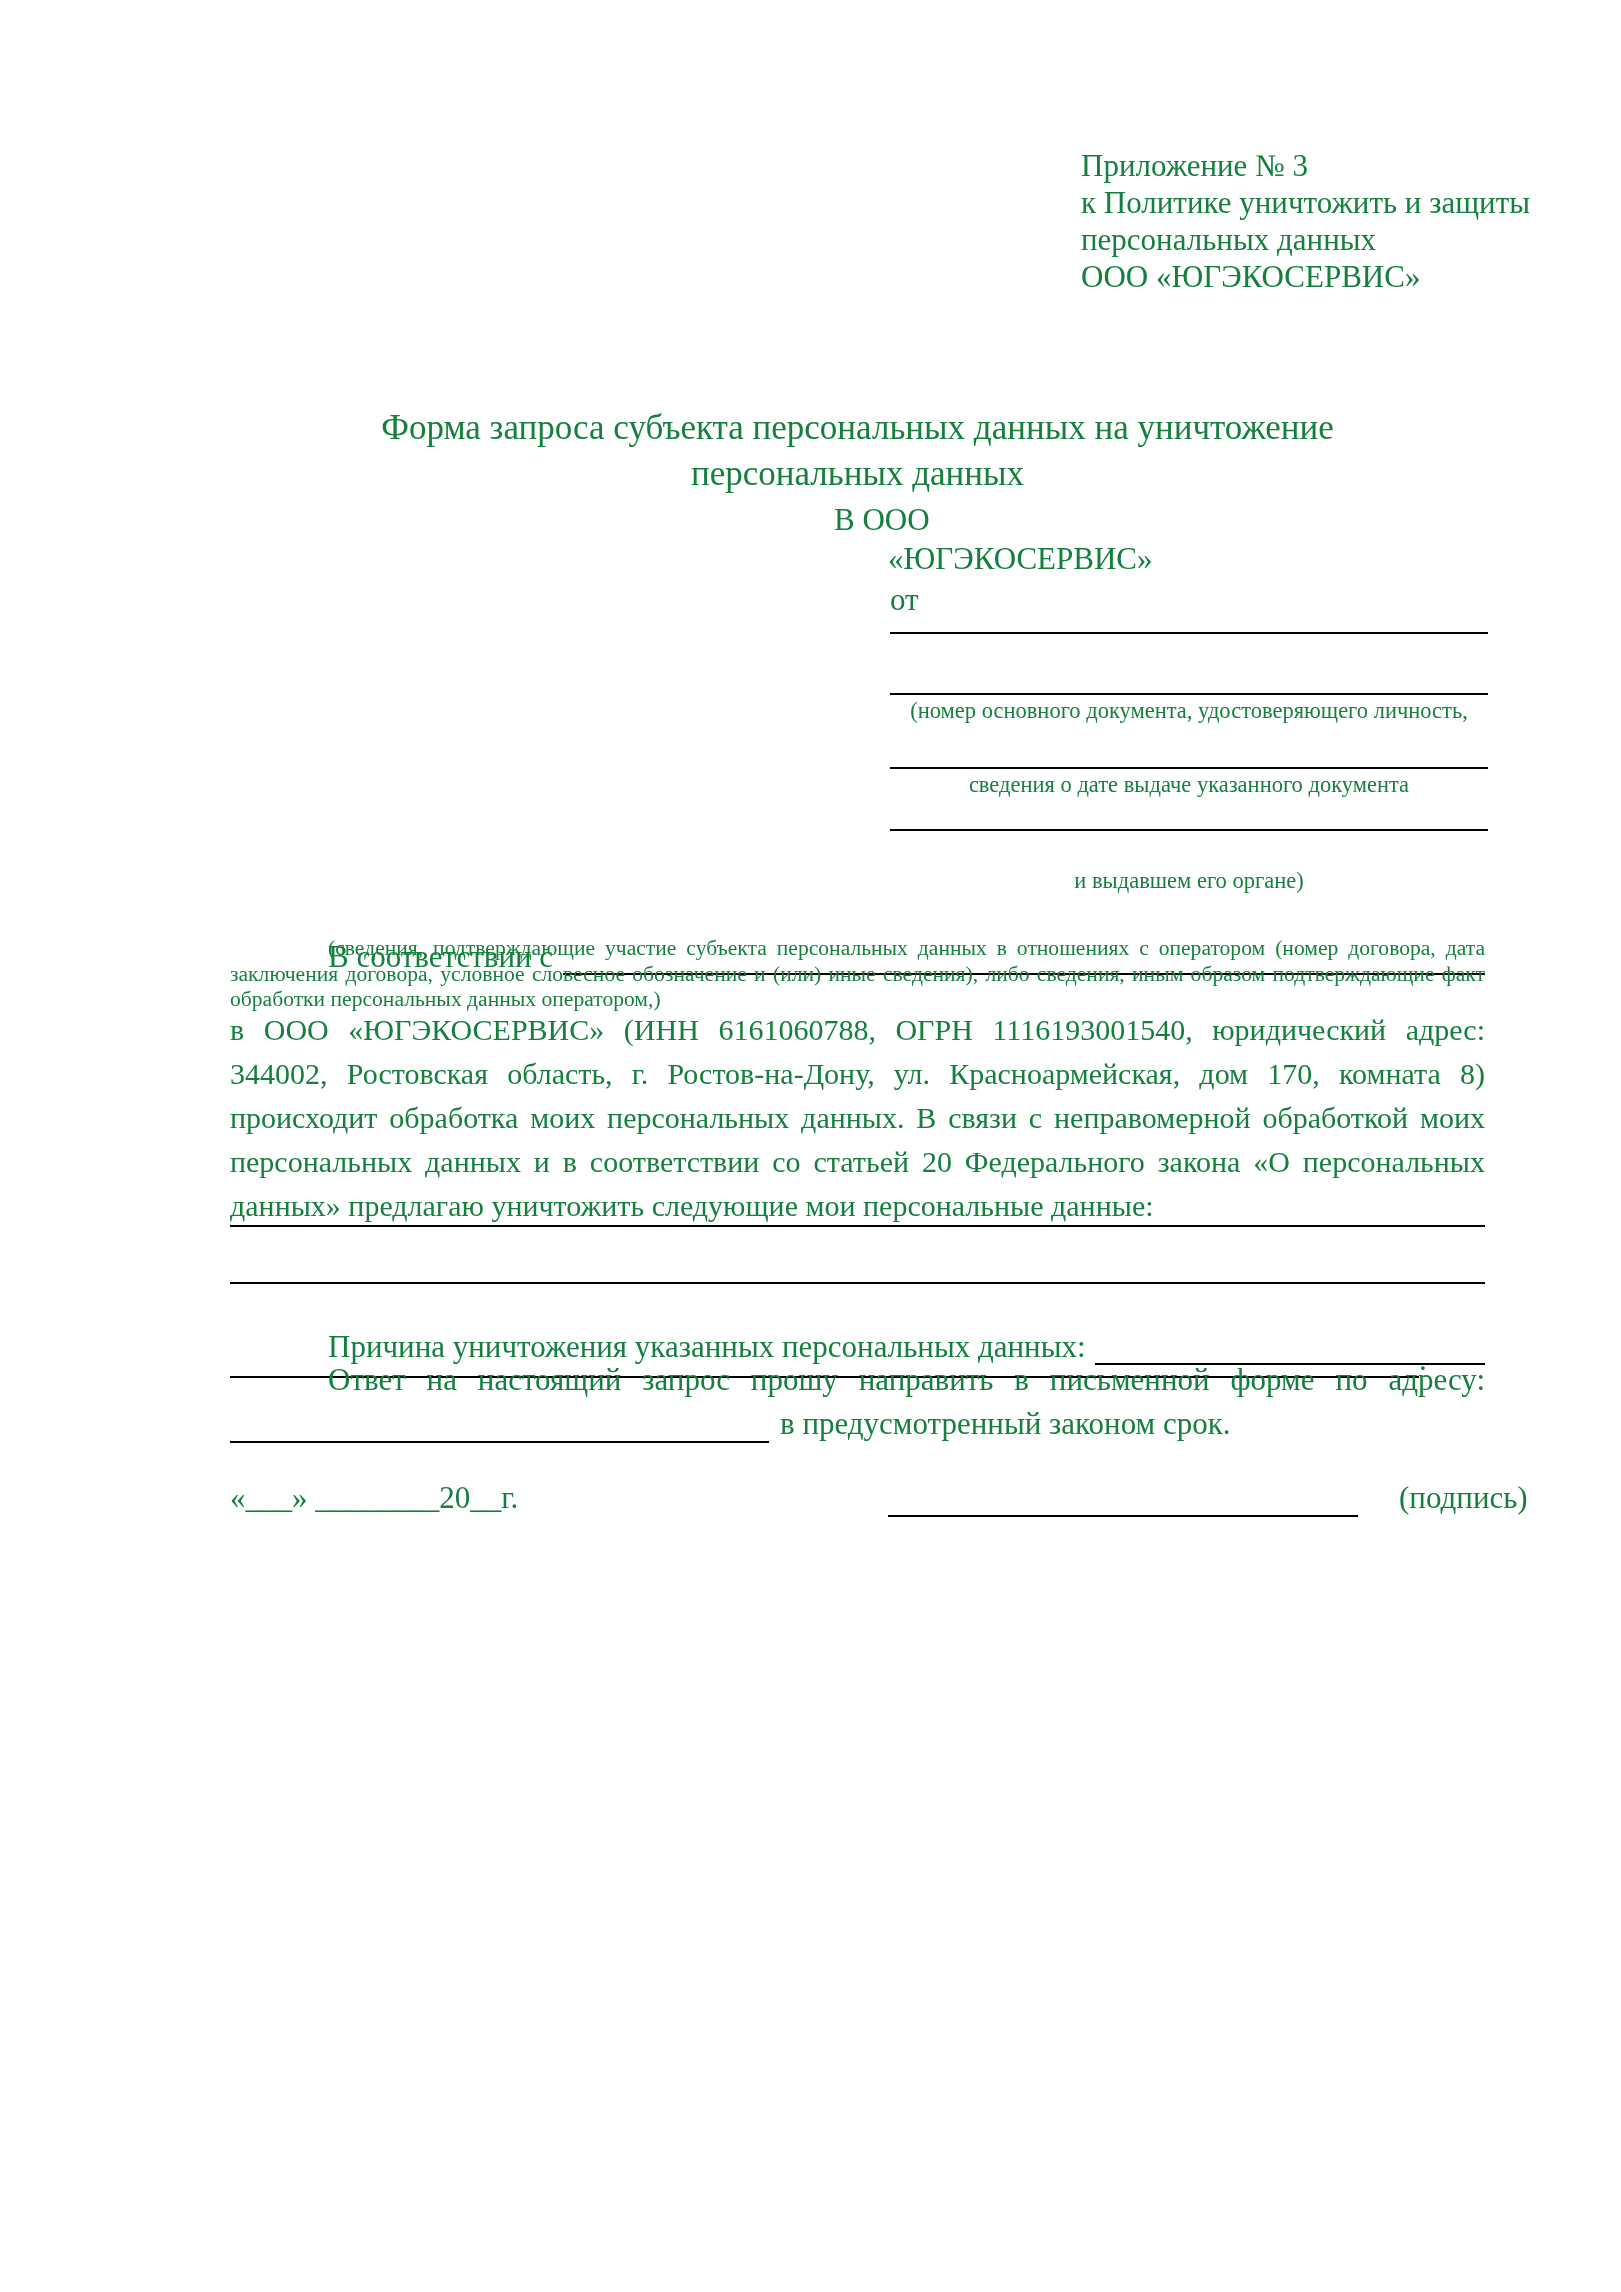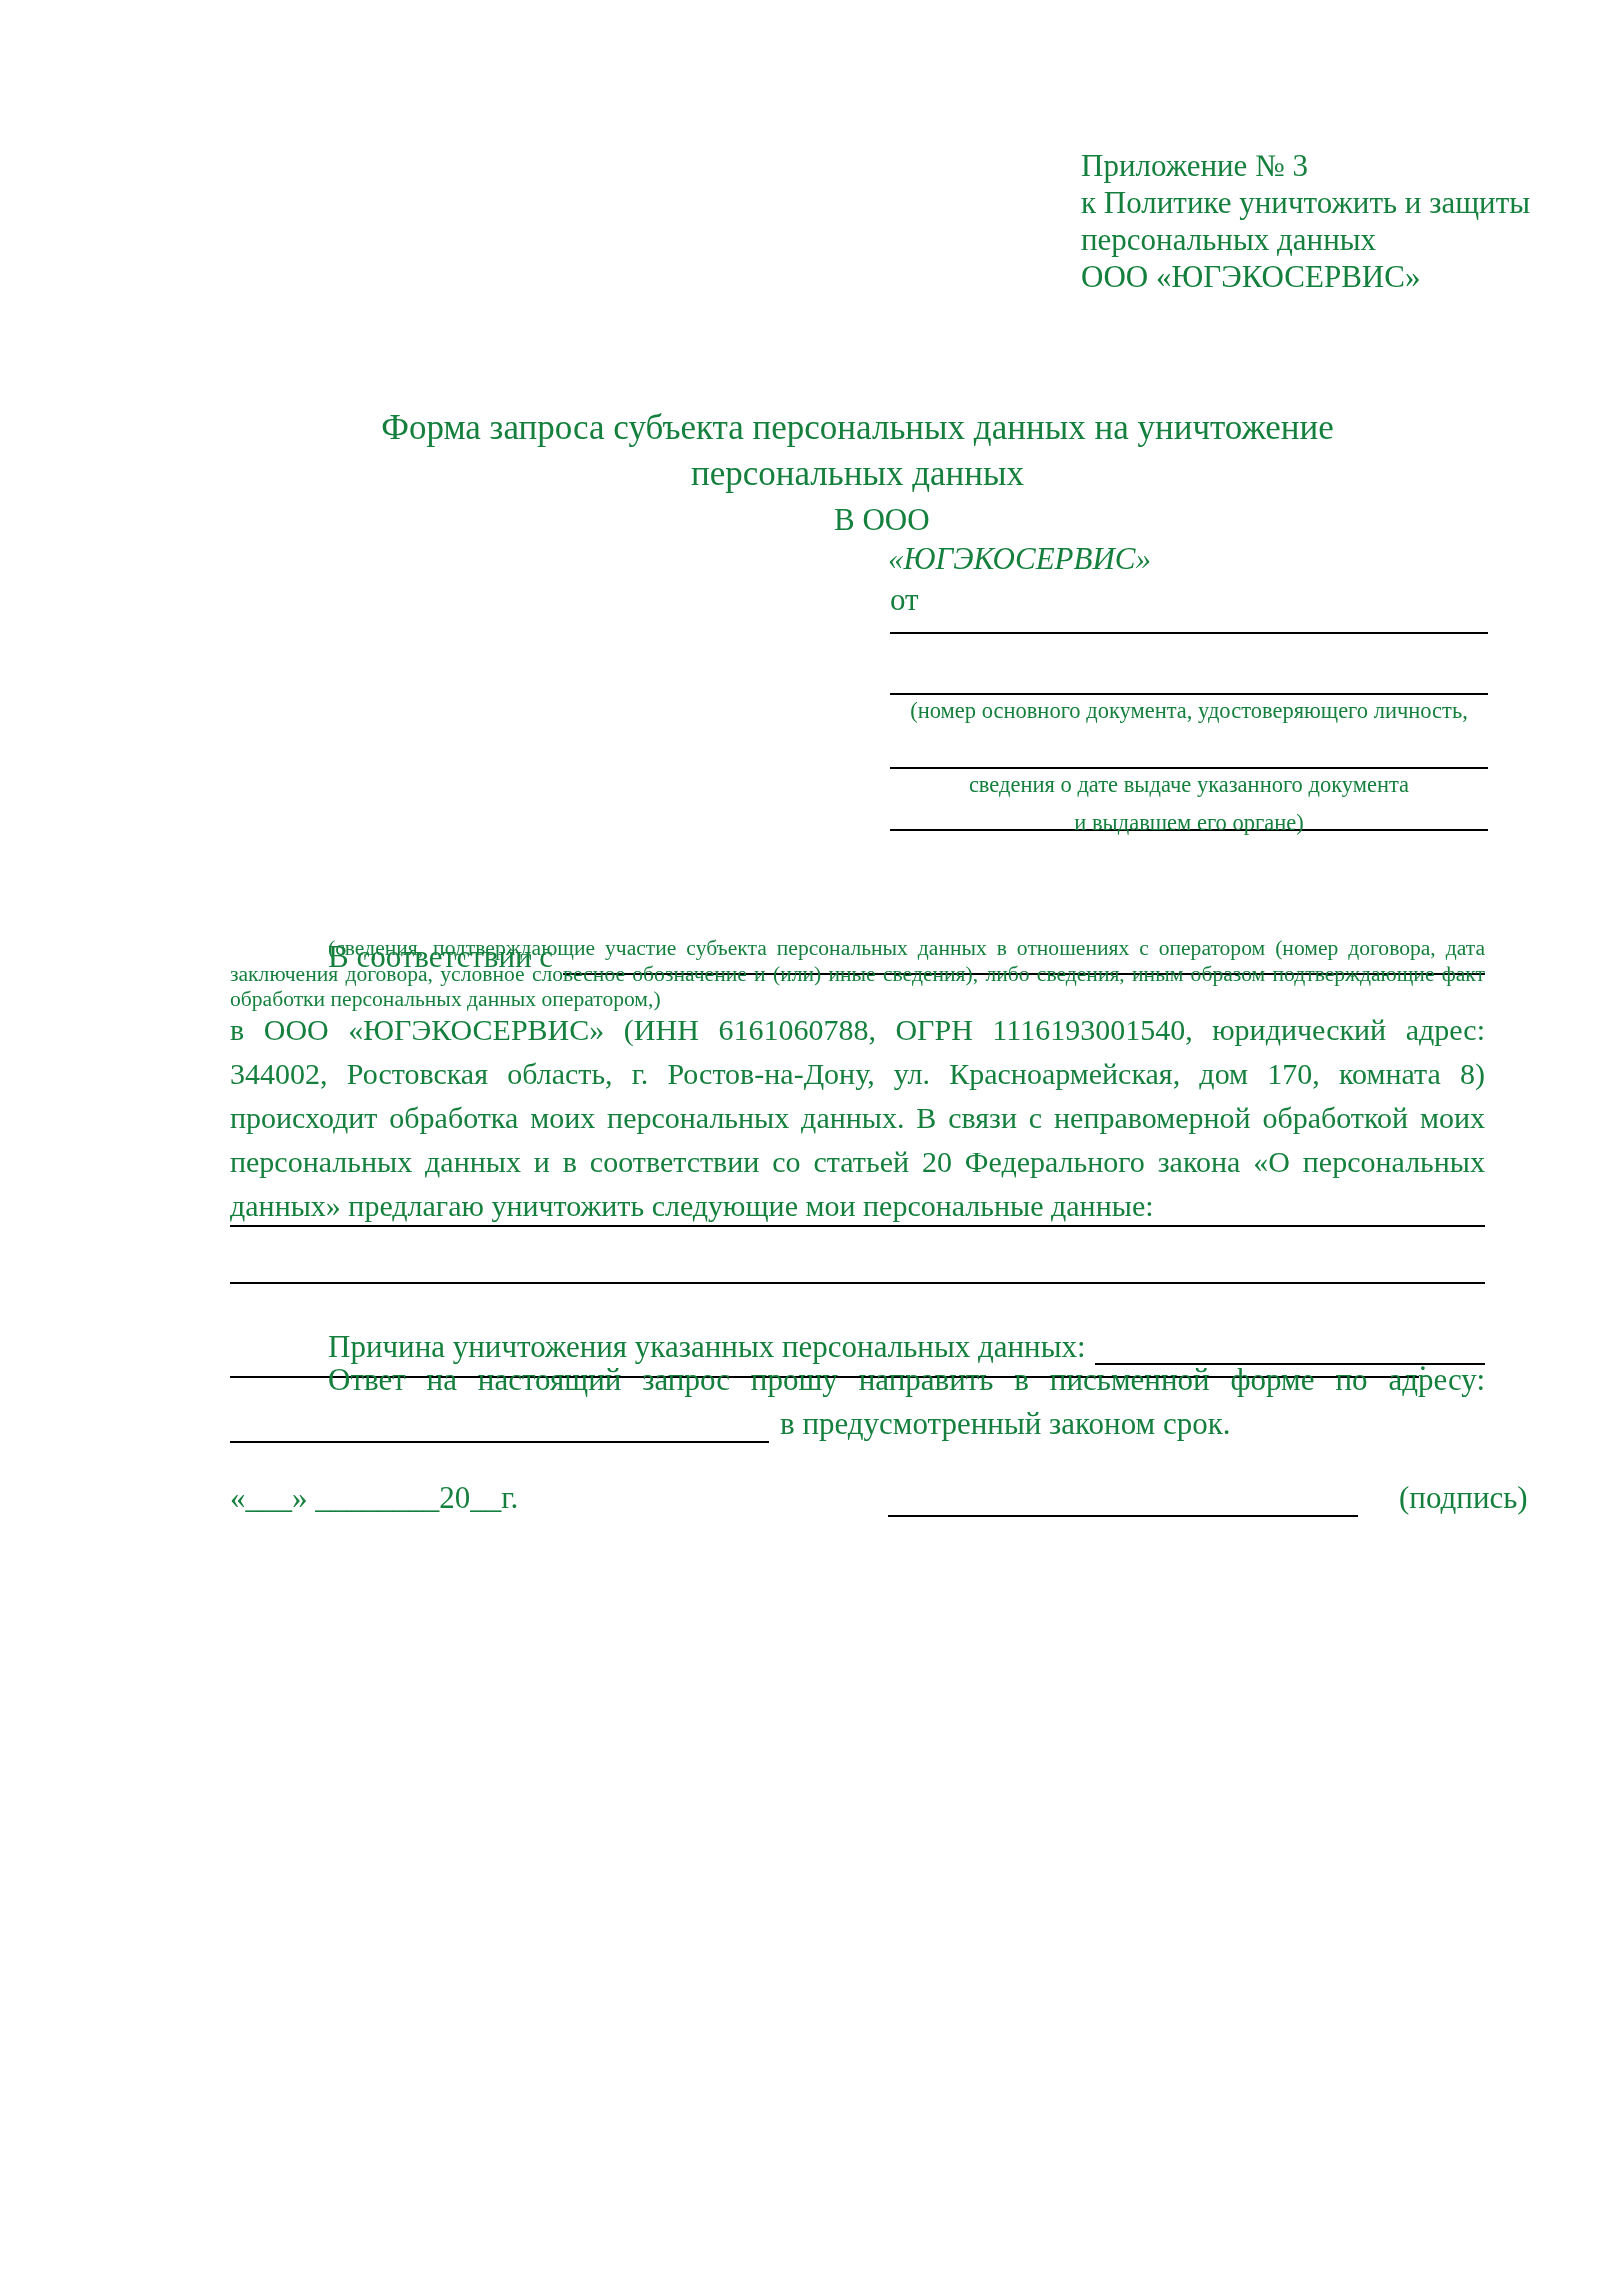--- a/index.html
+++ b/index.html
@@ -26,21 +26,21 @@
     position: absolute;
     left: 230px;
     top: 405px;
     width: 1255px;
     text-align: center;
     font-weight: normal;
     font-size: 35px;
     line-height: 46px;
   }
   .addr-to   { position:absolute; left:834px; top:502px; font-size:31px; }
-  .addr-org  { position:absolute; left:888px; top:541px; font-size:31px;font-style:italic; }
+  .addr-org  { position:absolute; left:888px; top:541px; font-size:31px; }
   .addr-from { position:absolute; left:890px; top:582px; font-size:31px; }
 
   .blank-line {
     position: absolute;
     left: 890px;
     width: 598px;
     height: 0;
     border-top: 2.9px solid #000;
   }
   .blank-caption {
@@ -184,21 +184,21 @@
 
   <div class="blank-line" style="top:632px;"></div>
 
   <div class="blank-line" style="top:693px;"></div>
   <div class="blank-caption" style="top:698px;">(номер основного документа, удостоверяющего личность,</div>
 
   <div class="blank-line" style="top:767px;"></div>
   <div class="blank-caption" style="top:772px;">сведения о дате выдаче указанного документа</div>
 
   <div class="blank-line" style="top:829px;"></div>
-  <div class="blank-caption" style="top:810px;">и выдавшем его органе)</div>
+  <div class="blank-caption" style="top:868px;">и выдавшем его органе)</div>
 
   <div class="accordance-row">
     <span class="lead">В соответствии с</span>
     <div class="fill grow"></div>
   </div>
 
   <div class="footnote">(сведения, подтверждающие участие субъекта персональных данных в отношениях с оператором (номер договора, дата заключения договора, условное словесное обозначение и (или) иные сведения), либо сведения, иным образом подтверждающие факт обработки персональных данных оператором,)</div>
 
   <div class="body-par">в ООО «ЮГЭКОСЕРВИС» (ИНН 6161060788, ОГРН 1116193001540, юридический адрес: 344002, Ростовская область, г. Ростов-на-Дону, ул. Красноармейская, дом 170, комната 8) происходит обработка моих персональных данных. В связи с неправомерной обработкой моих персональных данных и в соответствии со статьей 20 Федерального закона «О персональных данных» предлагаю уничтожить следующие мои персональные данные:</div>
 

